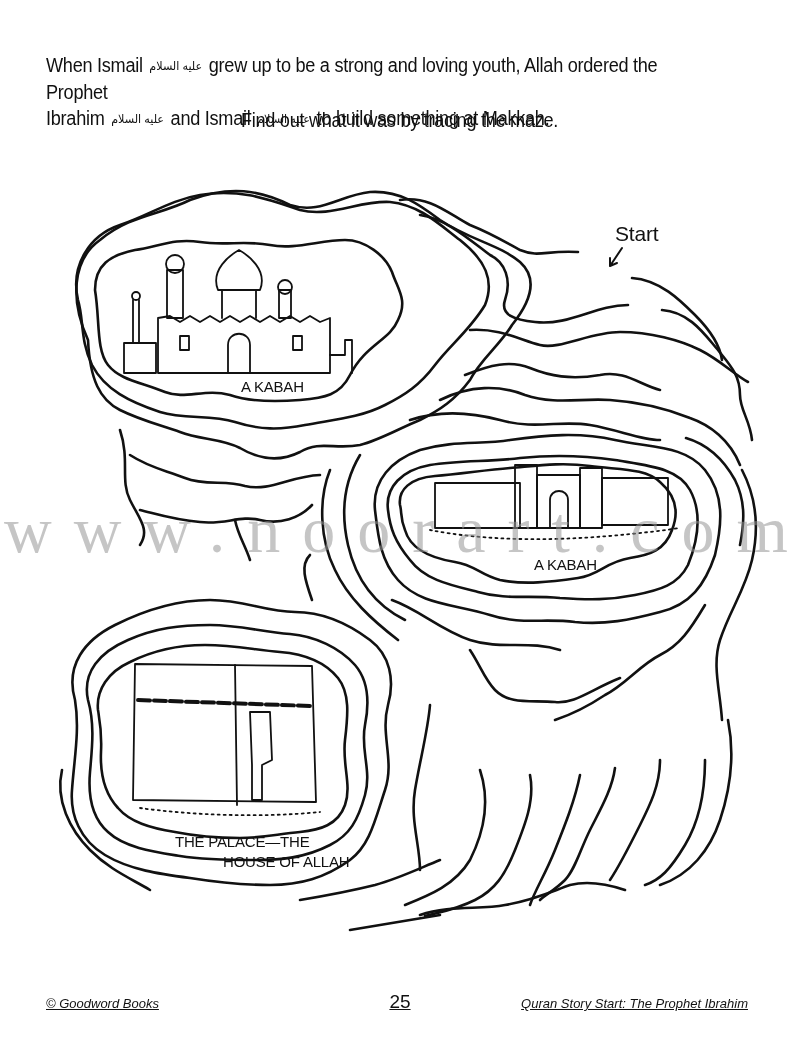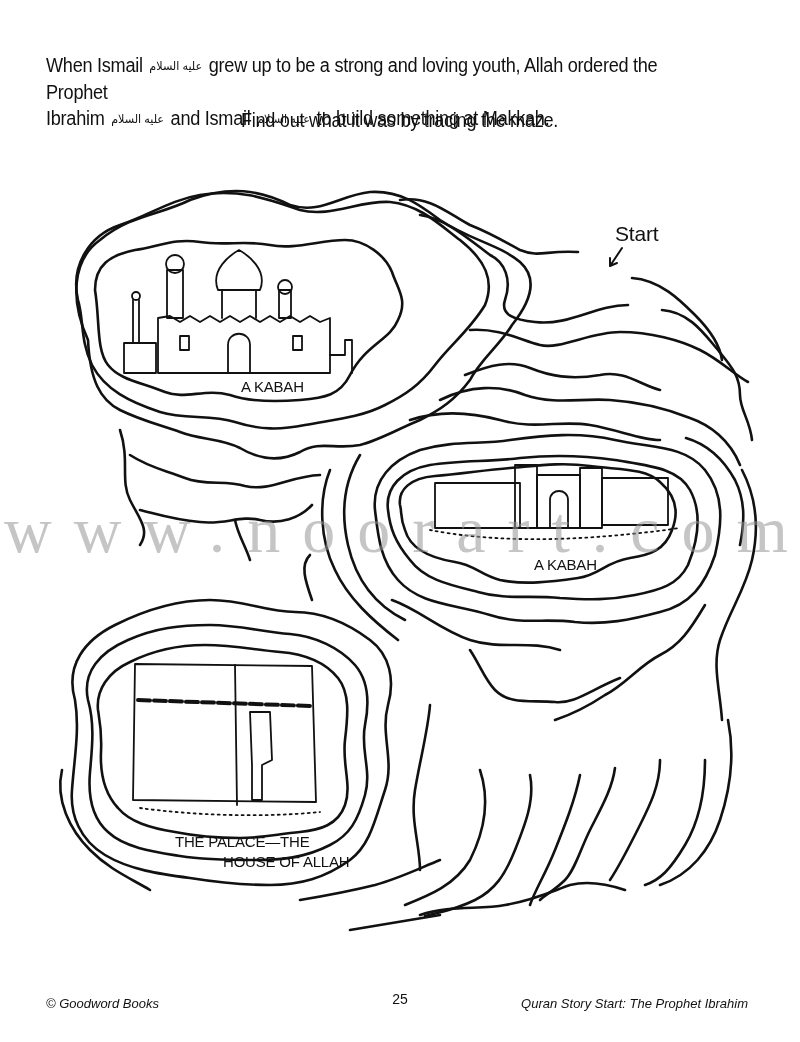--- a/index.html
+++ b/index.html
@@ -9,23 +9,23 @@
            letter-spacing:-0.3px; transform:scaleX(0.93); transform-origin:left top; }
   .intro .pbuh { font-size:12px; display:inline-block; vertical-align:2px; margin:0 2px; }
   .instruction { position:absolute; left:0; width:800px; top:109px; text-align:center;
                  font-size:19.5px; letter-spacing:-0.3px; }
   .instruction span { display:inline-block; transform:scaleX(0.93); }
   svg.maze { position:absolute; left:0; top:0; }
   .lbl { position:absolute; font-size:15px; color:#111; white-space:nowrap; letter-spacing:-0.2px; }
   .start { position:absolute; left:615px; top:222px; font-size:21px; }
   .watermark { position:absolute; left:4px; top:492px; width:800px; font-family:"Liberation Serif","DejaVu Serif",serif;
                font-size:66px; letter-spacing:22px; color:rgba(150,150,150,0.55); white-space:nowrap; }
-  .footer { position:absolute; top:996px; font-size:13px; }
+  .footer { position:absolute; top:996px; font-size:13px;text-decoration:underline; }
   .footer.left { left:46px; font-style:italic; }
-  .footer.center { left:0; width:800px; text-align:center; font-size:14px; top:991px; }
+  .footer.center { left:0; width:800px; text-align:center; font-size:19px; top:991px; }
   .footer.right { right:52px; font-style:italic; }
 </style>
 </head>
 <body>
 
 <div class="intro">
   <span>When Ismail</span>
   <span class="pbuh">عليه السلام</span>
   <span>grew up to be a strong and loving youth, Allah ordered the Prophet</span><br>
   <span>Ibrahim</span>

